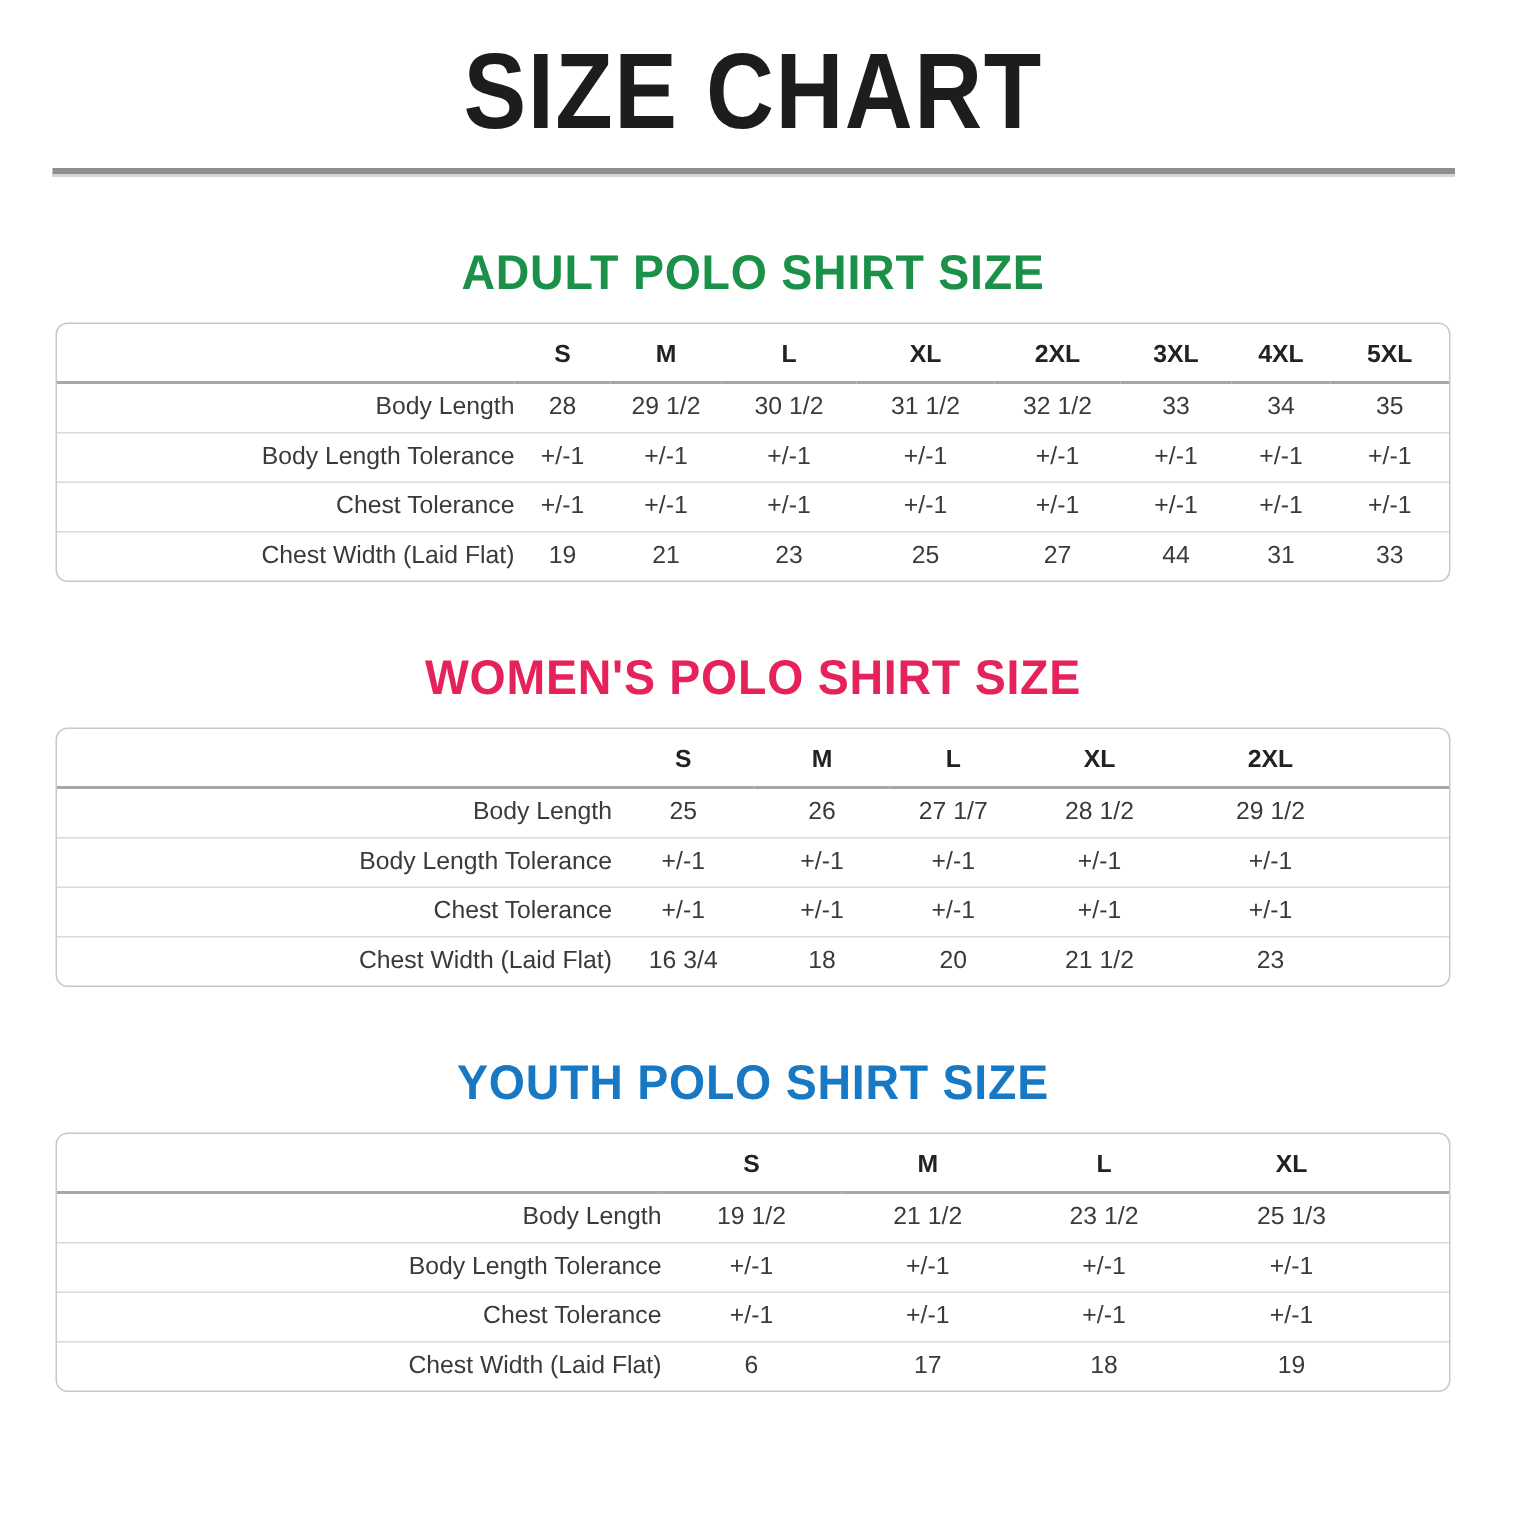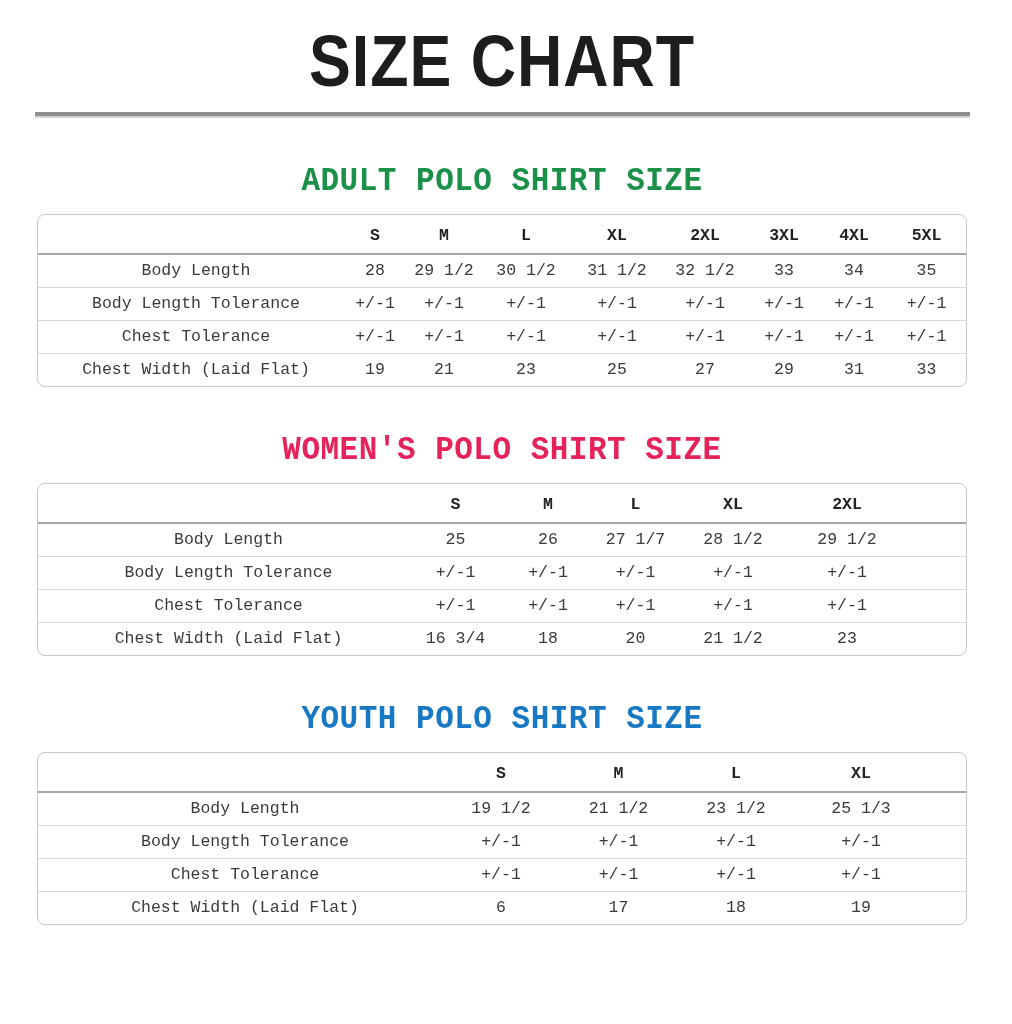--- a/index.html
+++ b/index.html
@@ -25,21 +25,21 @@
     transform: scale(0.98, 1.12);
     transform-origin: center;
   }
   .title-divider {
     width: 935px;
     height: 4px;
     margin: 0 auto;
     background: #8f8f8f;
     border-bottom: 2px solid #d6d6d6;
   }
-  .size-section { margin: 0; font-family: Liberation Mono, monospace; }
+  .size-section { margin: 0; }
   .section-heading {
     text-align: center;
     font-size: 31px;
     font-weight: 800;
     letter-spacing: 0.5px;
     margin: 46px 0 15px 0;
     transform: scaleY(1.05);
   }
   .size-table {
     width: 928px;
@@ -62,21 +62,21 @@
   .size-table thead th {
     font-weight: 700;
     color: #222222;
     padding: 11px 0 8px 0;
     border-bottom: 2px solid #a4a8ab;
   }
   .size-table tbody tr + tr td {
     border-top: 1px solid #dadada;
   }
   .size-table .label-cell {
-    text-align: center;
+    text-align: right;
     padding-left: 11px;
   }
 </style>
 </head>
 <body>
 
 <div class="page">
   <h1 class="page-title">SIZE CHART</h1>
   <div class="title-divider"></div>
   <div id="sections">
@@ -141,21 +141,21 @@
               <td>+/-1</td>
               <td>+/-1</td>
             </tr>
             <tr>
               <td class="label-cell">Chest Width (Laid Flat)</td>
               <td>19</td>
               <td>21</td>
               <td>23</td>
               <td>25</td>
               <td>27</td>
-              <td>29</td>
+              <td>44</td>
               <td>31</td>
               <td>33</td>
             </tr>
           </tbody>
     </table>
   </section>
 
   <section class="size-section">
     <h2 class="section-heading" style="color: rgb(230, 34, 90);">WOMEN'S POLO SHIRT SIZE</h2>
     <table class="size-table">

